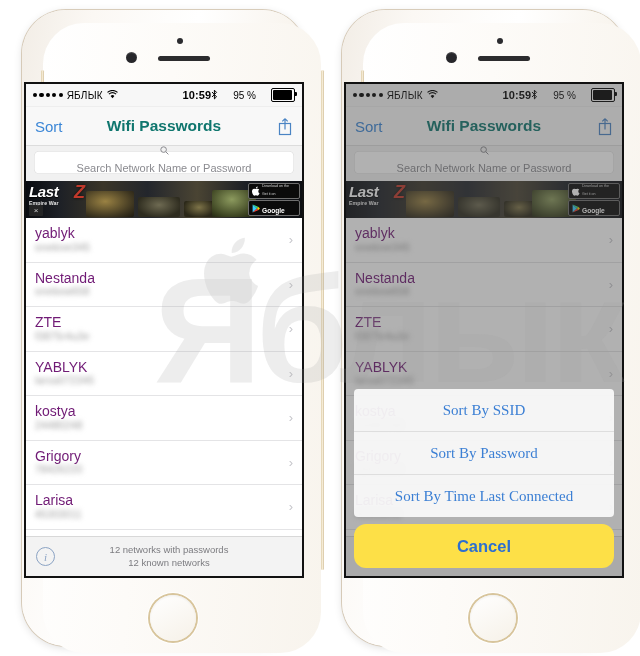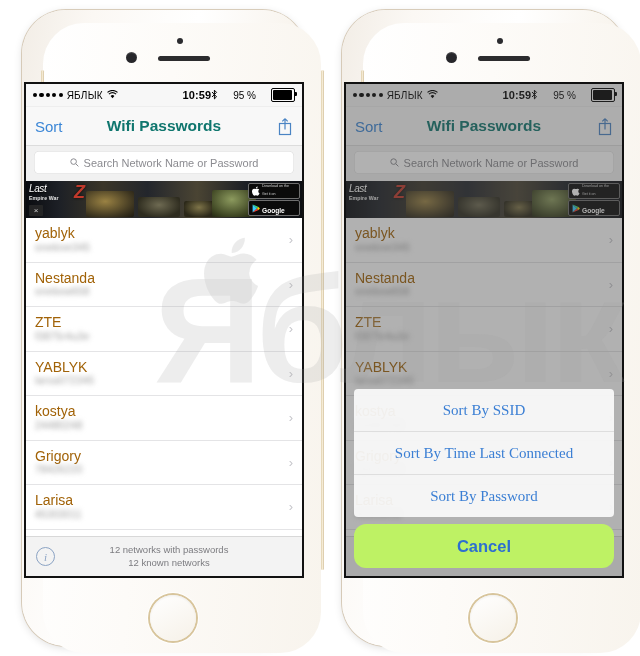--- a/index.html
+++ b/index.html
@@ -111,36 +111,37 @@
   .nav-title{
     position:absolute;left:0;right:0;text-align:center;
     font-size:15.5px;font-weight:700;color:#0f766e;pointer-events:none;
   }
   .nav-share{margin-left:auto;color:#4a84c4;display:flex;align-items:center;}
 
   
   .searchwrap{background:#f1f1f1;padding:5px 8px 7px;}
   .searchbar{
     height:23px;background:#fff;border-radius:5px;display:flex;align-items:center;
-    justify-content:center;gap:5px;color:#8b8b90;font-size:11px;
+    justify-content:flex-end;gap:5px;color:#8b8b90;font-size:11px;
     box-shadow:inset 0 0 0 .5px #d6d6d6;
+    flex-direction:column;
   }
 
   
   .adbanner{
     height:37px;position:relative;overflow:hidden;
     background:linear-gradient(90deg,#0a0c10 0%,#1d2026 12%,#3a3528 28%,#23262c 44%,#4a4433 62%,#1b1e24 80%,#0c0e12 100%);
   }
   .ad-veh{position:absolute;bottom:1px;border-radius:2px;}
   .v1{left:60px;width:48px;height:26px;background:radial-gradient(ellipse at 40% 40%,#9a8243,#3d3520 70%,#1d1a10);}
   .v2{left:112px;width:42px;height:20px;background:radial-gradient(ellipse at 50% 40%,#6e6a52,#2e2c1f 75%);}
   .v3{left:158px;width:30px;height:16px;background:radial-gradient(ellipse at 50% 40%,#7d7348,#2a2718 75%);}
   .v4{left:186px;width:44px;height:27px;background:radial-gradient(ellipse at 45% 35%,#8c9a5e,#39401f 72%,#1a1d0e);}
   .ad-logo{position:absolute;left:3px;top:3px;color:#fff;line-height:1;}
-  .ad-last{font-size:10px;font-weight:400;font-style:italic;letter-spacing:-.4px;
+  .ad-last{font-size:15px;font-weight:700;font-style:italic;letter-spacing:-.4px;
     text-shadow:0 1px 1px #000;}
   .ad-sub{font-size:5.2px;font-weight:700;margin-top:1.5px;letter-spacing:.1px;color:#e8e8e8;}
   .ad-z{position:absolute;left:48px;top:1px;font-size:18px;font-weight:900;font-style:italic;color:#c0392b;
     text-shadow:0 0 3px rgba(0,0,0,.8);}
   .ad-close{
     position:absolute;left:3px;bottom:2px;width:14px;height:11px;background:rgba(40,40,40,.85);
     color:#cfcfcf;font-size:8px;display:flex;align-items:center;justify-content:center;border-radius:1px;
   }
   .badge{position:absolute;right:2px;width:52px;height:16px;border-radius:2px;
     display:flex;align-items:center;gap:2px;padding:0 3px;box-sizing:border-box;}
@@ -149,21 +150,21 @@
   .badge .bt{font-size:3.6px;color:#d2d2d2;line-height:1.1;}
   .badge .bb{font-size:6.6px;color:#fff;font-weight:700;line-height:1.05;}
 
   
   .list{background:#fff;}
   .row{
     height:44.5px;border-bottom:1px solid #e4e4e6;display:flex;align-items:center;
     padding:0 9px;position:relative;box-sizing:border-box;
   }
   .row-txt{display:flex;flex-direction:column;justify-content:center;gap:2px;}
-  .ssid{font-size:14px;color:#a16207;line-height:1.05;}
+  .ssid{font-size:14px;color:#701a75;line-height:1.05;}
   .pwd{
     font-size:10px;color:#9b9b9b;line-height:1.05;
     filter:blur(2.6px);letter-spacing:.4px;
   }
   .chev{margin-left:auto;color:#c6c6cb;font-size:13px;font-weight:300;}
 
   
   .footer{
     position:absolute;left:0;bottom:0;width:100%;height:40px;
     background:#f3f3f3;border-top:1px solid #d8d8d8;
@@ -181,21 +182,21 @@
   .sheet{position:absolute;left:8px;right:8px;bottom:8px;z-index:30;}
   .sheet-group{
     background:rgba(249,249,249,.94);border-radius:4px;overflow:hidden;margin-bottom:7px;font-family:Liberation Serif, serif;
   }
   .sheet-item{
     height:42px;display:flex;align-items:center;justify-content:center;
     font-size:15px;color:#3b7fd4;border-bottom:.5px solid #dedede;
   }
   .sheet-item:last-child{border-bottom:none;}
   .sheet-cancel{
-    height:44px;background:#bef264;border-radius:12px;
+    height:44px;background:#fde047;border-radius:12px;
     display:flex;align-items:center;justify-content:center;
     font-size:16.5px;font-weight:700;color:#2d6fd0;
   }
 </style>
 </head>
 <body>
 
 <div class="stage">
 
   <div class="phone left">
@@ -530,22 +531,22 @@
           <span>12 networks with passwords</span><br>
           <span>12 known networks</span>
         </span>
       </div>
 
       <div class="dim"></div>
 
       <div class="sheet">
         <div class="sheet-group">
           <div class="sheet-item">Sort By SSID</div>
+          <div class="sheet-item">Sort By Password</div>
           <div class="sheet-item">Sort By Time Last Connected</div>
-          <div class="sheet-item">Sort By Password</div>
         </div>
         <div class="sheet-cancel">Cancel</div>
       </div>
 
     </div>
   </div>
 
   <div class="watermark">
     <div class="wm-apple">
       <svg width="70" height="84" viewBox="0 0 70 84">

